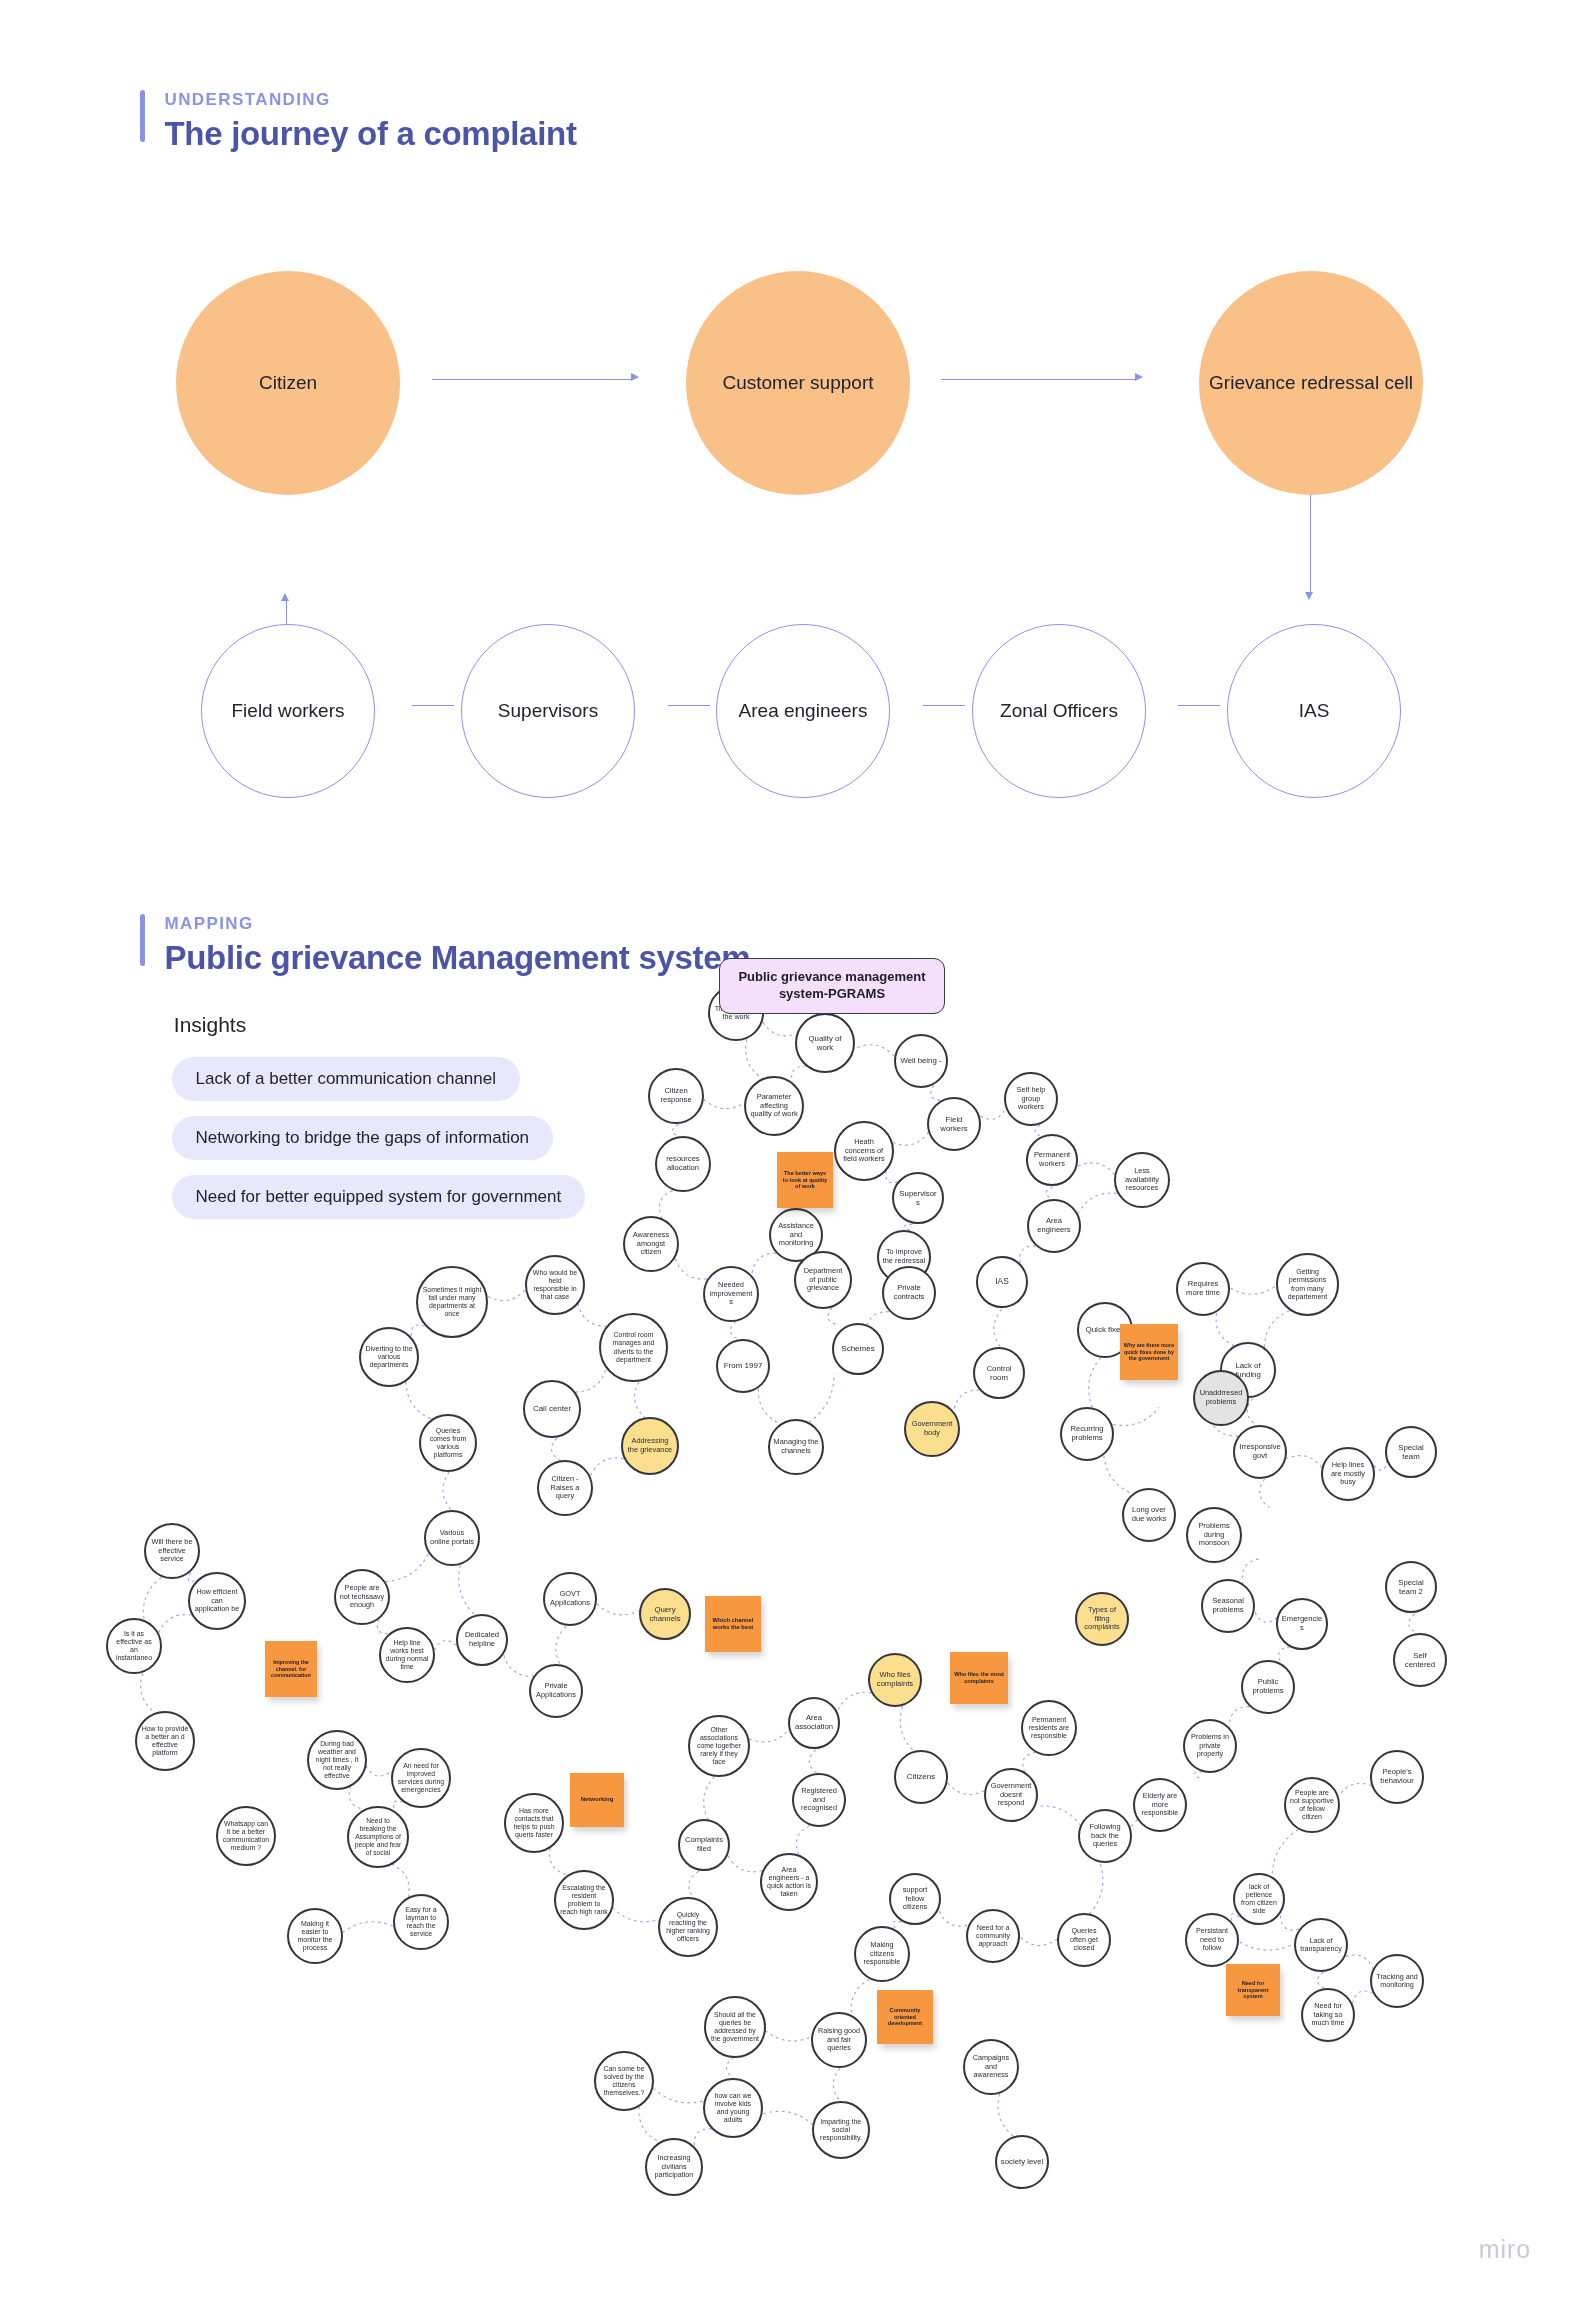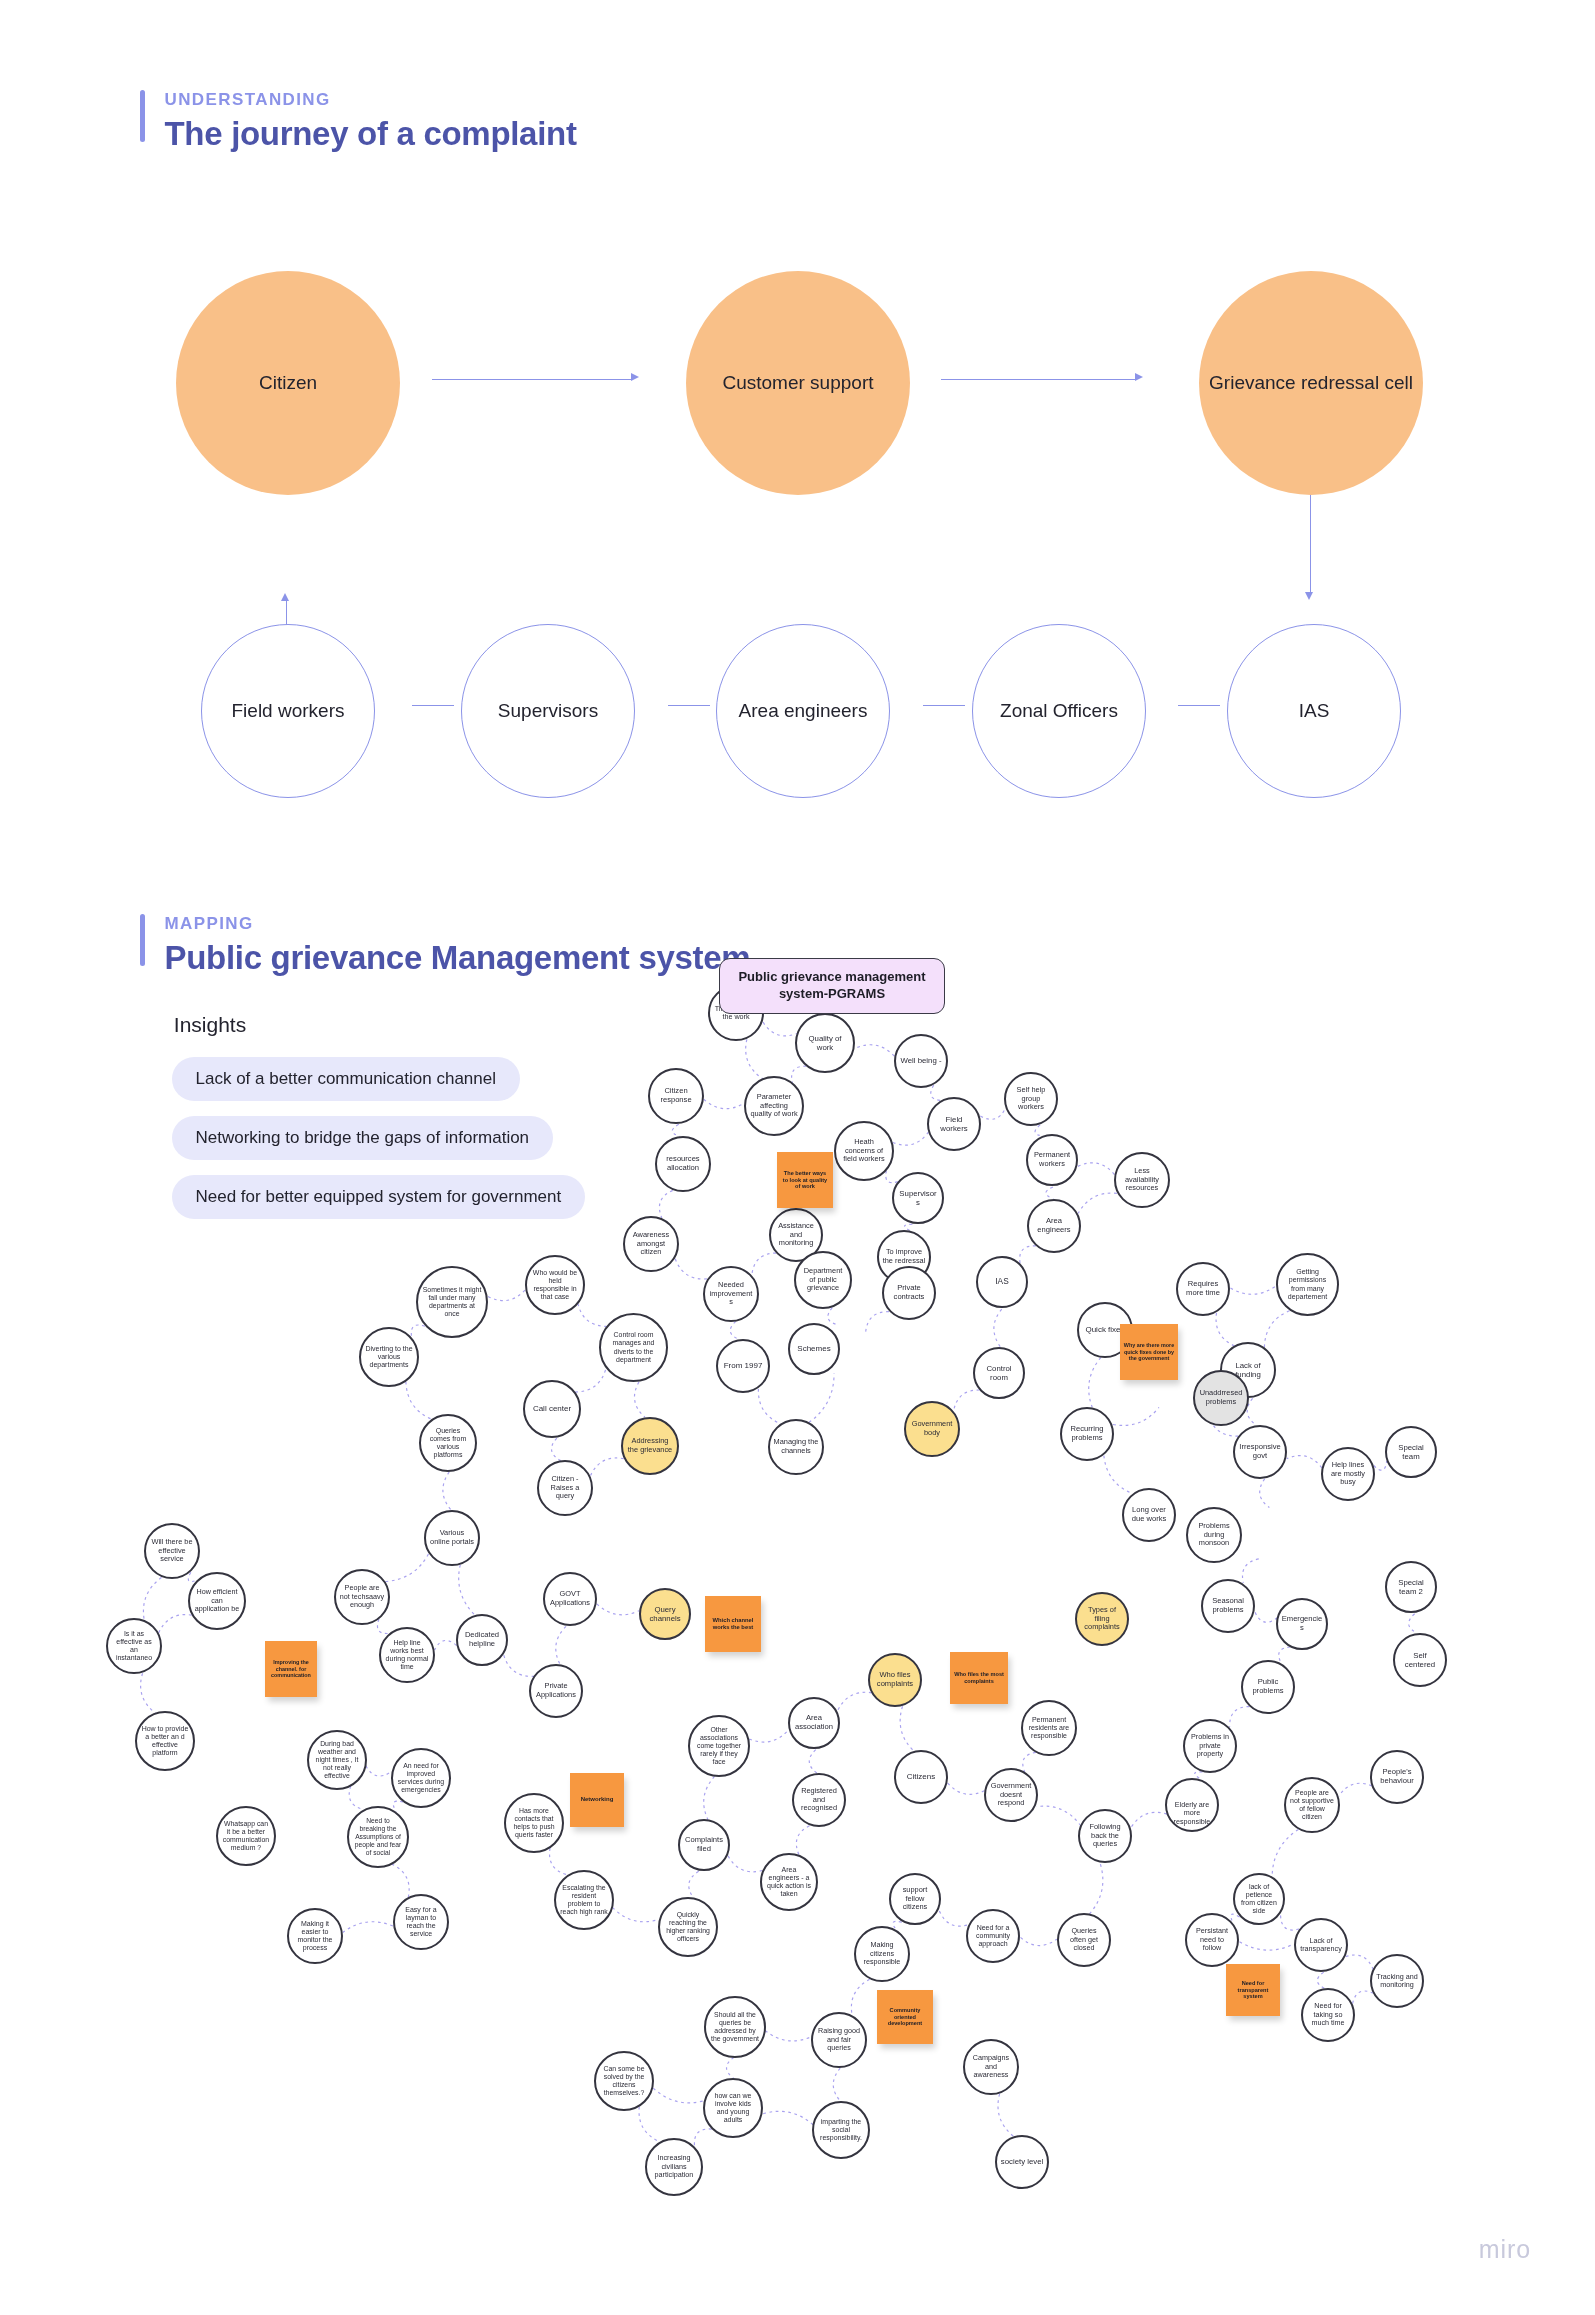--- a/index.html
+++ b/index.html
@@ -326,21 +326,21 @@
     </div>
     <div class="node" style="left: 359px; top: 341px; width: 60px; height: 60px;">
       <span style="font-size: 7px;">Diverting to the various departments</span>
     </div>
     <div class="node" style="left: 599px; top: 327px; width: 69px; height: 69px;">
       <span style="font-size: 6.9px;">Control room manages and diverts to the department</span>
     </div>
     <div class="node" style="left: 716px; top: 353px; width: 54px; height: 54px;">
       <span style="font-size: 8px;">From 1997</span>
     </div>
-    <div class="node" style="left: 788px; top: 337px; width: 52px; height: 52px;">
+    <div class="node" style="left: 832px; top: 337px; width: 52px; height: 52px;">
       <span style="font-size: 8px;">Schemes</span>
     </div>
     <div class="node" style="left: 1077px; top: 316px; width: 56px; height: 56px;">
       <span style="font-size: 8px;">Quick fixes</span>
     </div>
     <div class="node grey" style="left: 1157px; top: 384px; width: 56px; height: 56px;">
       <span style="font-size: 7.4px;">Unaddrresed problems</span>
     </div>
     <div class="node" style="left: 973px; top: 361px; width: 52px; height: 52px;">
       <span style="font-size: 7.8px;">Control room</span>
@@ -458,21 +458,21 @@
     </div>
     <div class="node" style="left: 894px; top: 764px; width: 54px; height: 54px;">
       <span style="font-size: 8px;">Citizens</span>
     </div>
     <div class="node" style="left: 792px; top: 787px; width: 54px; height: 54px;">
       <span style="font-size: 7.4px;">Registered and recognised</span>
     </div>
     <div class="node" style="left: 984px; top: 782px; width: 54px; height: 54px;">
       <span style="font-size: 7.4px;">Government doesnt respond</span>
     </div>
-    <div class="node" style="left: 1165px; top: 792px; width: 54px; height: 54px; align-items: flex-end;">
+    <div class="node" style="left: 1133px; top: 792px; width: 54px; height: 54px;">
       <span style="font-size: 7.2px;">Elderly are more responsible</span>
     </div>
     <div class="node" style="left: 1284px; top: 791px; width: 56px; height: 56px;">
       <span style="font-size: 7px;">People are not supportive of fellow citizen</span>
     </div>
     <div class="node" style="left: 1078px; top: 823px; width: 54px; height: 54px;">
       <span style="font-size: 7.4px;">Following back the queries</span>
     </div>
     <div class="node" style="left: 216px; top: 820px; width: 60px; height: 60px;">
       <span style="font-size: 6.9px;">Whatsapp can it be a better communication medium ?</span>

